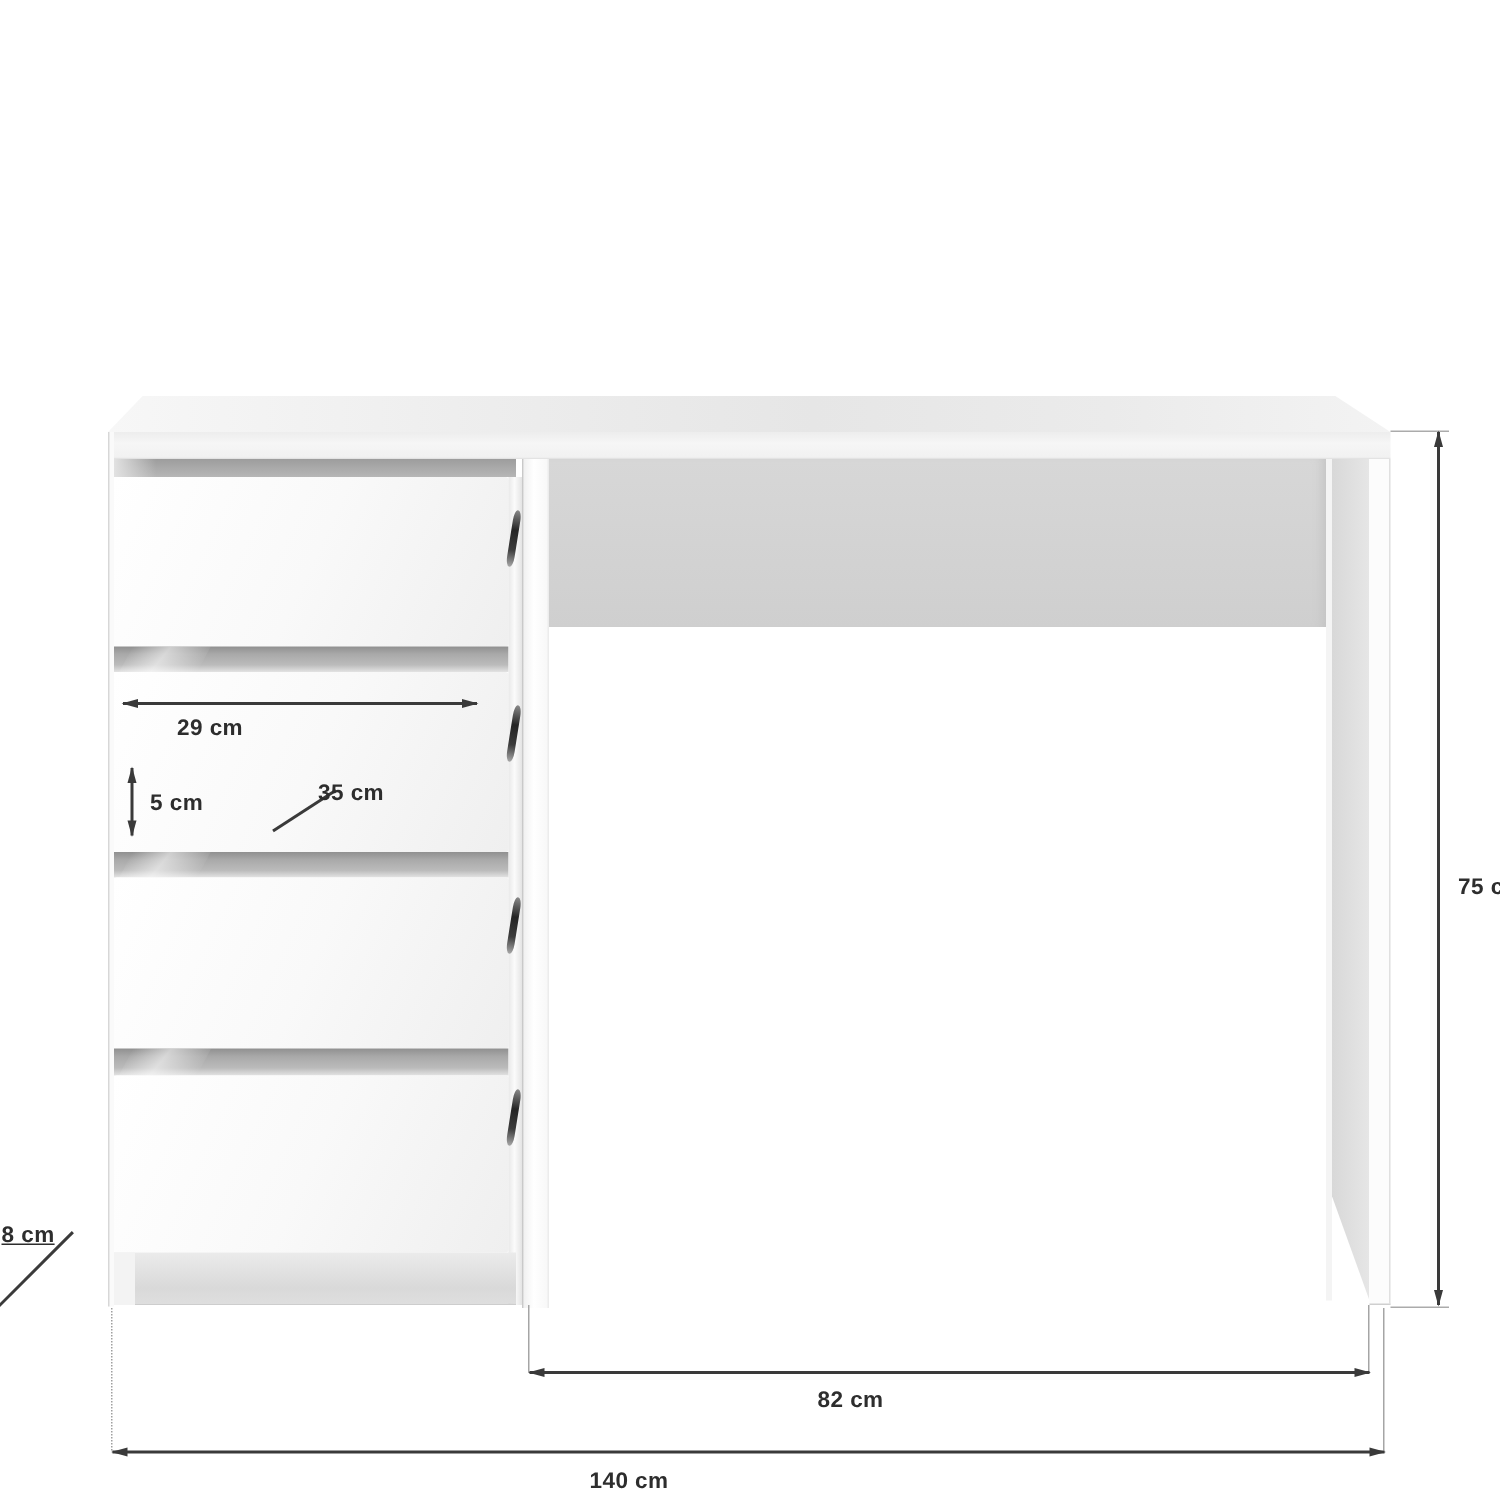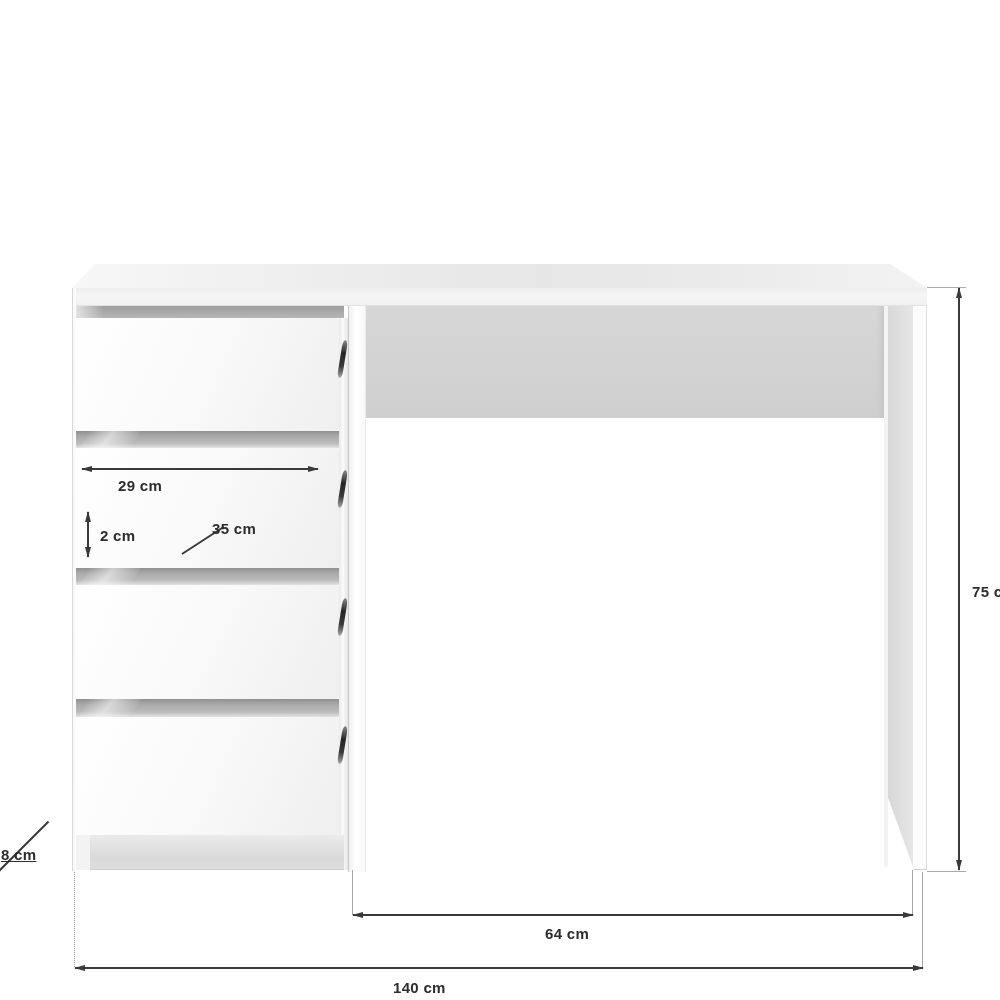--- a/index.html
+++ b/index.html
@@ -77,21 +77,21 @@
   .dim-75-label{left:972px;top:583px;}
   .dim-72-line{left:353px;top:914px;width:560px;height:2px;}
   .riser-72-l{left:352px;top:870px;width:1px;height:45px;background:#a5a5a5;}
   .riser-72-r{left:912px;top:870px;width:1px;height:45px;background:#a5a5a5;}
   .dim-72-label{left:545px;top:925px;width:130px;}
   .dim-110-line{left:75px;top:967px;width:848px;height:2px;}
   .riser-110-l{left:74px;top:872px;width:1px;height:95px;border-left:1px dotted #9f9f9f;}
   .riser-110-r{left:922px;top:872px;width:1px;height:95px;background:#a5a5a5;}
   .dim-110-label{left:393px;top:979px;width:130px;}
   .dim-8-line{left:-8px;top:877px;width:80px;height:2px;transform:rotate(-45deg);transform-origin:0 50%;}
-  .dim-8-label{left:1px;top:846px;text-decoration:underline;}
+  .dim-8-label{left:1px;top:815px;text-decoration:underline;}
 </style>
 </head>
 <body>
 
 <div id="canvas">
 
   <div class="top-face"></div>
   <div class="top-front"></div>
   <div class="unit-left-edge"></div>
   <div class="unit-top-shadow"></div>
@@ -121,40 +121,40 @@
   <div class="dline dim-29-line">
     <span class="ah ah-left"></span>
     <span class="ah ah-right"></span>
   </div>
   <div class="dim-label center dim-29-label">29 cm</div>
 
   <div class="dline dim-9-line">
     <span class="ah ah-up"></span>
     <span class="ah ah-down"></span>
   </div>
-  <div class="dim-label dim-9-label">2 cm</div>
+  <div class="dim-label dim-9-label">5 cm</div>
 
   <div class="dline dim-35-line"></div>
   <div class="dim-label dim-35-label">35 cm</div>
 
   <div class="ext ext-75-top"></div>
   <div class="ext ext-75-bot"></div>
   <div class="dline dim-75-line">
     <span class="ah ah-up"></span>
     <span class="ah ah-down"></span>
   </div>
   <div class="dim-label dim-75-label">75 cm</div>
 
   <div class="riser-72-l"></div>
   <div class="riser-72-r"></div>
   <div class="dline dim-72-line">
     <span class="ah ah-left"></span>
     <span class="ah ah-right"></span>
   </div>
-  <div class="dim-label center dim-72-label">64 cm</div>
+  <div class="dim-label center dim-72-label">82 cm</div>
 
   <div class="riser-110-l"></div>
   <div class="riser-110-r"></div>
   <div class="dline dim-110-line">
     <span class="ah ah-left"></span>
     <span class="ah ah-right"></span>
   </div>
   <div class="dim-label center dim-110-label">140 cm</div>
 
   <div class="dline dim-8-line"></div>

